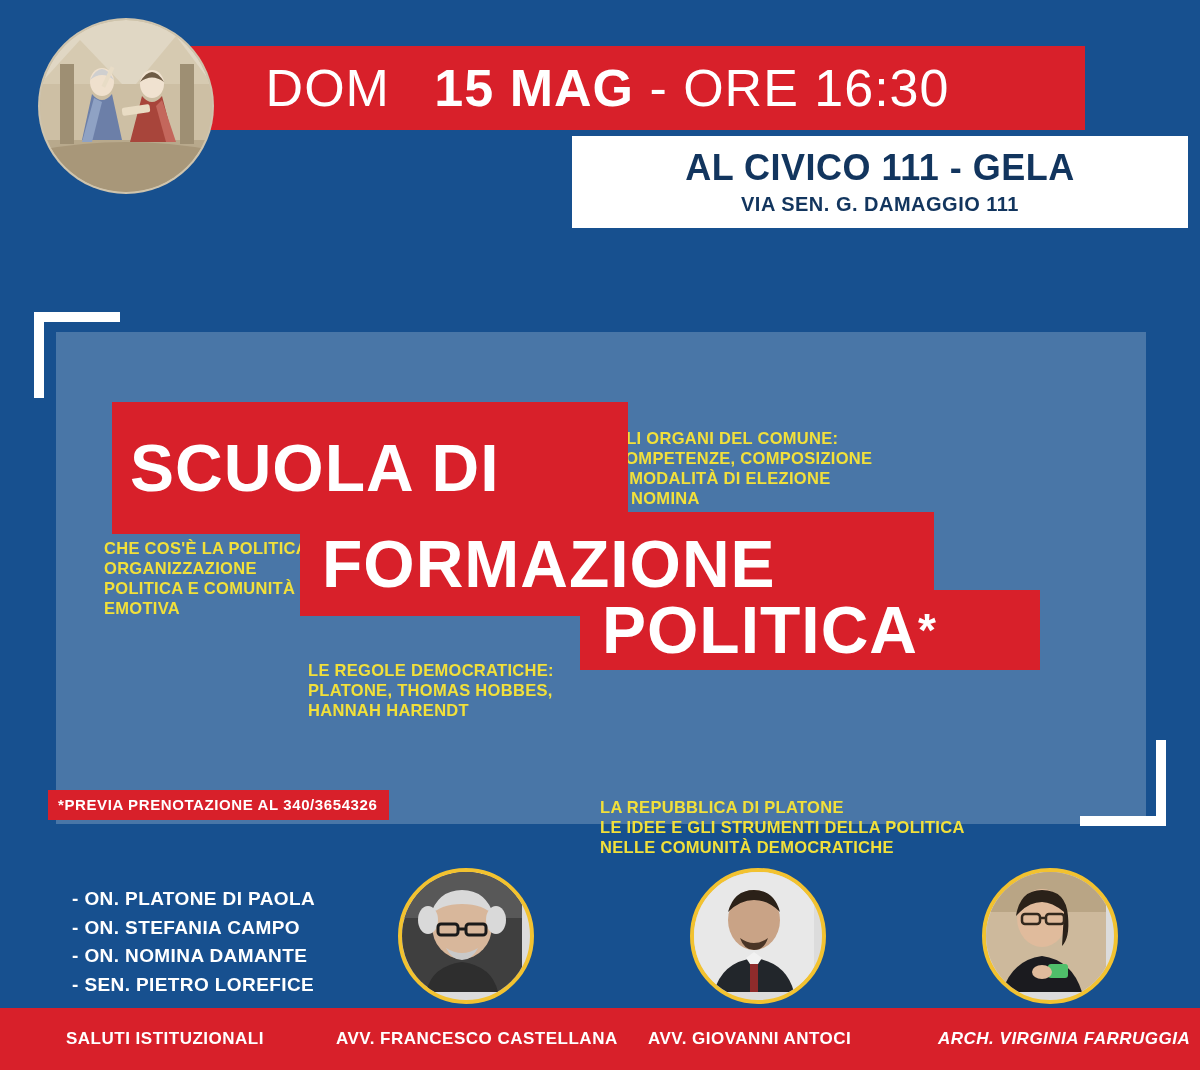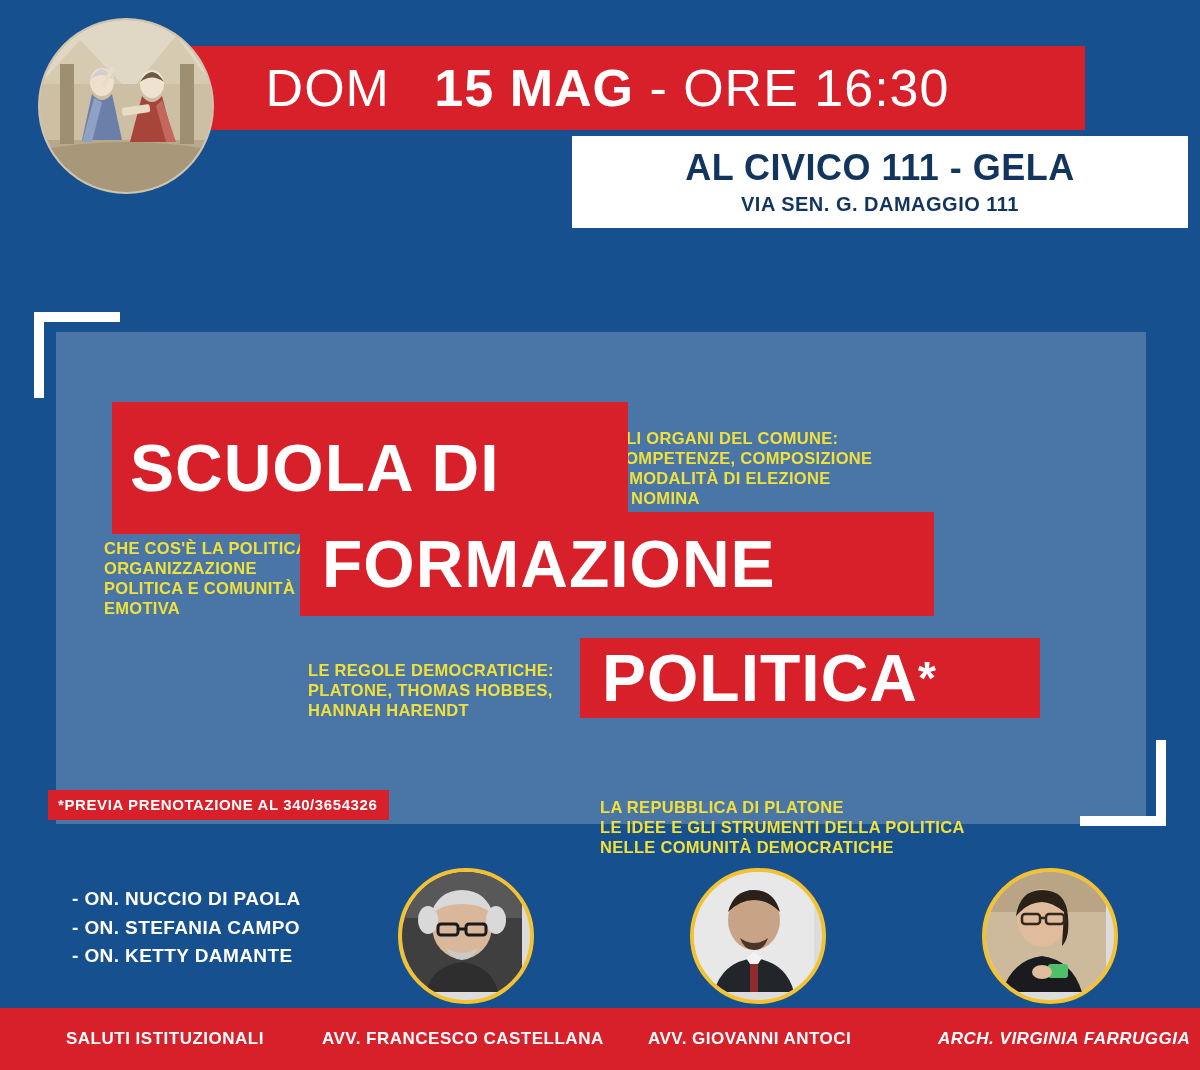--- a/index.html
+++ b/index.html
@@ -138,21 +138,21 @@
   .band2 {
     left: 300px;
     top: 512px;
     width: 612px;
     height: 104px;
     padding-left: 22px;
     font-size: 66px;
   }
   .band3 {
     left: 580px;
-    top: 638px;
+    top: 590px;
     width: 438px;
     height: 80px;
     padding-left: 22px;
     font-size: 66px;
   }
   .band3 .star {
     font-size: 46px;
     vertical-align: top;
     line-height: 1;
   }
@@ -223,21 +223,21 @@
   }
   .footer-item {
     color: #ffffff;
     font-size: 17px;
     font-weight: 700;
     letter-spacing: 0.5px;
     white-space: nowrap;
     position: absolute;
   }
   .f1 { left: 66px; }
-  .f2 { left: 322px; }
+  .f2 { left: 336px; }
   .f3 { left: 648px; }
   .f4 { left: 938px; font-style: italic; }
 </style>
 </head>
 <body>
 
 <div class="poster">
 
   <div class="date-bar">
     <div class="date-text"><span class="thin">DOM </span><span class="bold">15 MAG</span><span class="thin"> - ORE 16:30</span></div>
@@ -306,23 +306,24 @@
   <div class="title-band band1">SCUOLA DI</div>
   <div class="title-band band2">FORMAZIONE</div>
   <div class="title-band band3">
     <span>POLITICA</span>
       <span class="star">*</span>
   </div>
 
   <div class="booking">*PREVIA  PRENOTAZIONE AL  340/3654326</div>
 
   <div class="names">
-    <div>- ON. NUCCIO DI PAOLA</div>
+    <div>- ON. PLATONE DI PAOLA</div>
     <div>- ON. STEFANIA CAMPO</div>
-    <div>- ON. KETTY DAMANTE</div>
+    <div>- ON. NOMINA DAMANTE</div>
+    <div>- SEN. PIETRO LOREFICE</div>
   </div>
 
   <div class="portrait p1">
     <svg width="120" height="120" viewBox="0 0 120 120" aria-hidden="true">
       <rect width="120" height="120" fill="#3f3f3f"></rect>
       <rect y="0" width="120" height="46" fill="#585858"></rect>
       <ellipse cx="60" cy="54" rx="30" ry="33" fill="#d8b79b"></ellipse>
       <path d="M28 44 q8 -26 32 -26 q24 0 32 26 q-10 -12 -32 -12 q-22 0 -32 12Z" fill="#d9d9d9"></path>
       <ellipse cx="26" cy="48" rx="10" ry="14" fill="#d9d9d9"></ellipse>
       <ellipse cx="94" cy="48" rx="10" ry="14" fill="#d9d9d9"></ellipse>

